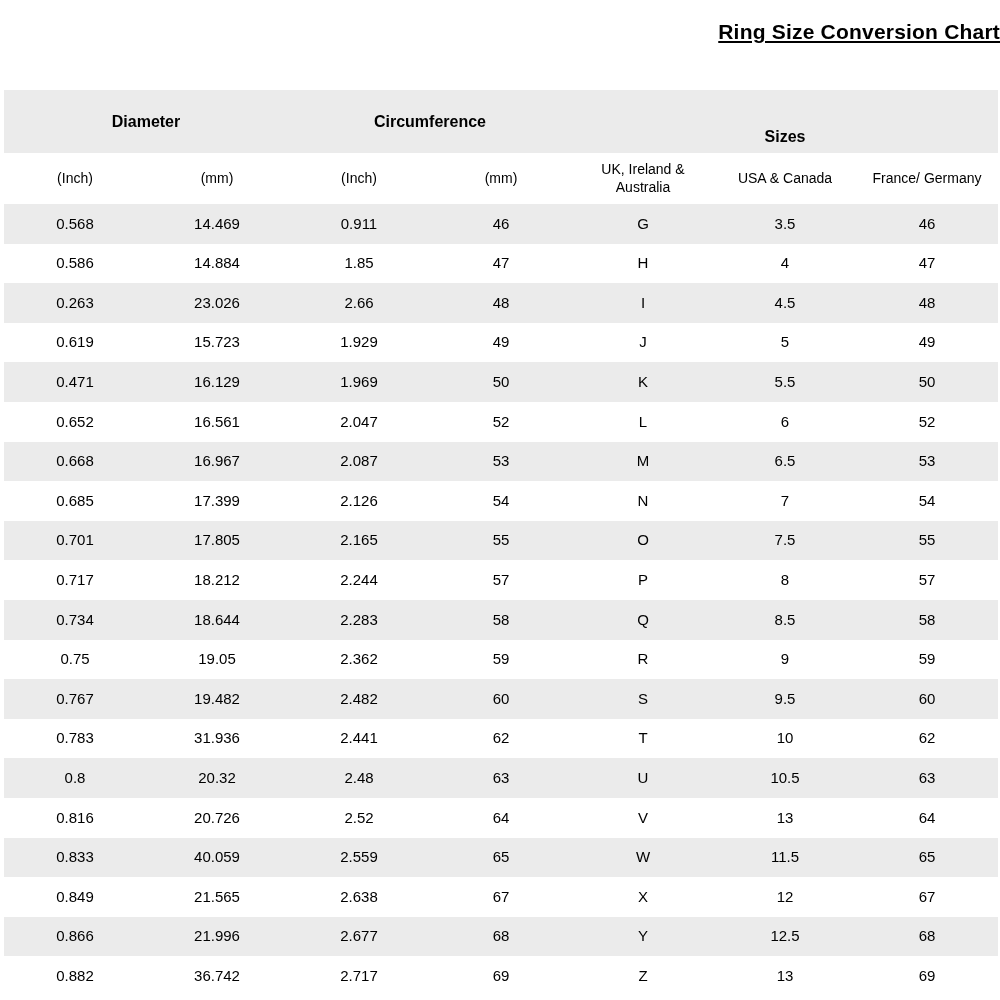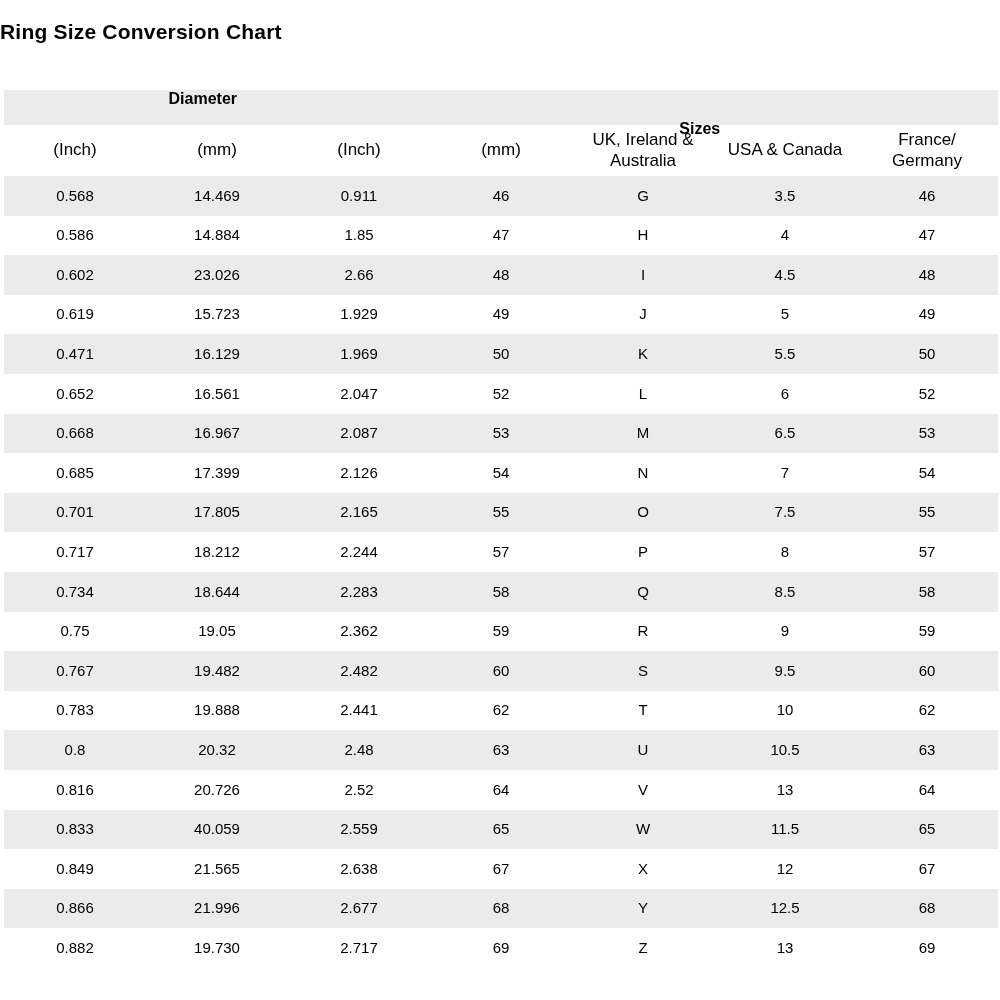--- a/index.html
+++ b/index.html
@@ -10,48 +10,49 @@
   body {
     position: relative;
     width: 1000px;
     height: 1000px;
     font-family: "Liberation Sans", sans-serif;
     color: var(--text-color, #000000);
     overflow: hidden;
   }
   .page-title {
     padding-top: 20px;
-    text-align: left;
+    text-align: right;
     font-size: 21px;
     font-weight: bold;
     letter-spacing: 0.2px;
+    text-decoration: underline;
   }
   .conversion-table {
     position: absolute;
     top: 90px;
     left: 4px;
     width: 994px;
   }
   .group-header-row {
     display: flex;
-    align-items: flex-start;
-    height: 35px;
+    align-items: center;
+    height: 63px;
     background: var(--band-bg, #ebebeb);
     font-size: 16px;
     font-weight: bold;
   }
   .group-cell {
     text-align: center;
   }
   .column-header-row {
     display: flex;
     align-items: center;
     height: 51px;
     background: var(--page-bg, #ffffff);
-    font-size: 17px;
+    font-size: 14px;
     font-weight: normal;
   }
   .data-row {
     display: flex;
     align-items: center;
     height: 39.6px;
     font-size: 15px;
   }
   .data-row.alt {
     background: var(--band-bg, #ebebeb);
@@ -65,20 +66,21 @@
   }
 </style>
 </head>
 <body>
 
 <div class="page-title">Ring Size Conversion Chart</div>
 
 <div class="conversion-table">
   <div class="group-header-row">
       <div class="group-cell" style="flex: 2 1 0%;">Diameter</div>
+      <div class="group-cell" style="flex: 2 1 0%;">Circumference</div>
       <div class="group-cell" style="flex: 3 1 0%; margin-top: 30px;">Sizes</div>
     </div>
   <div class="column-header-row">
       <div class="cell">(Inch)</div>
       <div class="cell">(mm)</div>
       <div class="cell">(Inch)</div>
       <div class="cell">(mm)</div>
       <div class="cell">UK, Ireland &amp; Australia</div>
       <div class="cell">USA &amp; Canada</div>
       <div class="cell">France/ Germany</div>
@@ -96,21 +98,21 @@
       <div class="data-row">
         <div class="cell">0.586</div>
         <div class="cell">14.884</div>
         <div class="cell">1.85</div>
         <div class="cell">47</div>
         <div class="cell">H</div>
         <div class="cell">4</div>
         <div class="cell">47</div>
       </div>
       <div class="data-row alt">
-        <div class="cell">0.602</div>
+        <div class="cell">0.263</div>
         <div class="cell">23.026</div>
         <div class="cell">2.66</div>
         <div class="cell">48</div>
         <div class="cell">I</div>
         <div class="cell">4.5</div>
         <div class="cell">48</div>
       </div>
       <div class="data-row">
         <div class="cell">0.619</div>
         <div class="cell">15.723</div>
@@ -196,21 +198,21 @@
         <div class="cell">0.767</div>
         <div class="cell">19.482</div>
         <div class="cell">2.482</div>
         <div class="cell">60</div>
         <div class="cell">S</div>
         <div class="cell">9.5</div>
         <div class="cell">60</div>
       </div>
       <div class="data-row">
         <div class="cell">0.783</div>
-        <div class="cell">19.888</div>
+        <div class="cell">31.936</div>
         <div class="cell">2.441</div>
         <div class="cell">62</div>
         <div class="cell">T</div>
         <div class="cell">10</div>
         <div class="cell">62</div>
       </div>
       <div class="data-row alt">
         <div class="cell">0.8</div>
         <div class="cell">20.32</div>
         <div class="cell">2.48</div>
@@ -250,21 +252,21 @@
         <div class="cell">0.866</div>
         <div class="cell">21.996</div>
         <div class="cell">2.677</div>
         <div class="cell">68</div>
         <div class="cell">Y</div>
         <div class="cell">12.5</div>
         <div class="cell">68</div>
       </div>
       <div class="data-row">
         <div class="cell">0.882</div>
-        <div class="cell">19.730</div>
+        <div class="cell">36.742</div>
         <div class="cell">2.717</div>
         <div class="cell">69</div>
         <div class="cell">Z</div>
         <div class="cell">13</div>
         <div class="cell">69</div>
       </div>
     </div>
 </div>
 
 </body></html>

